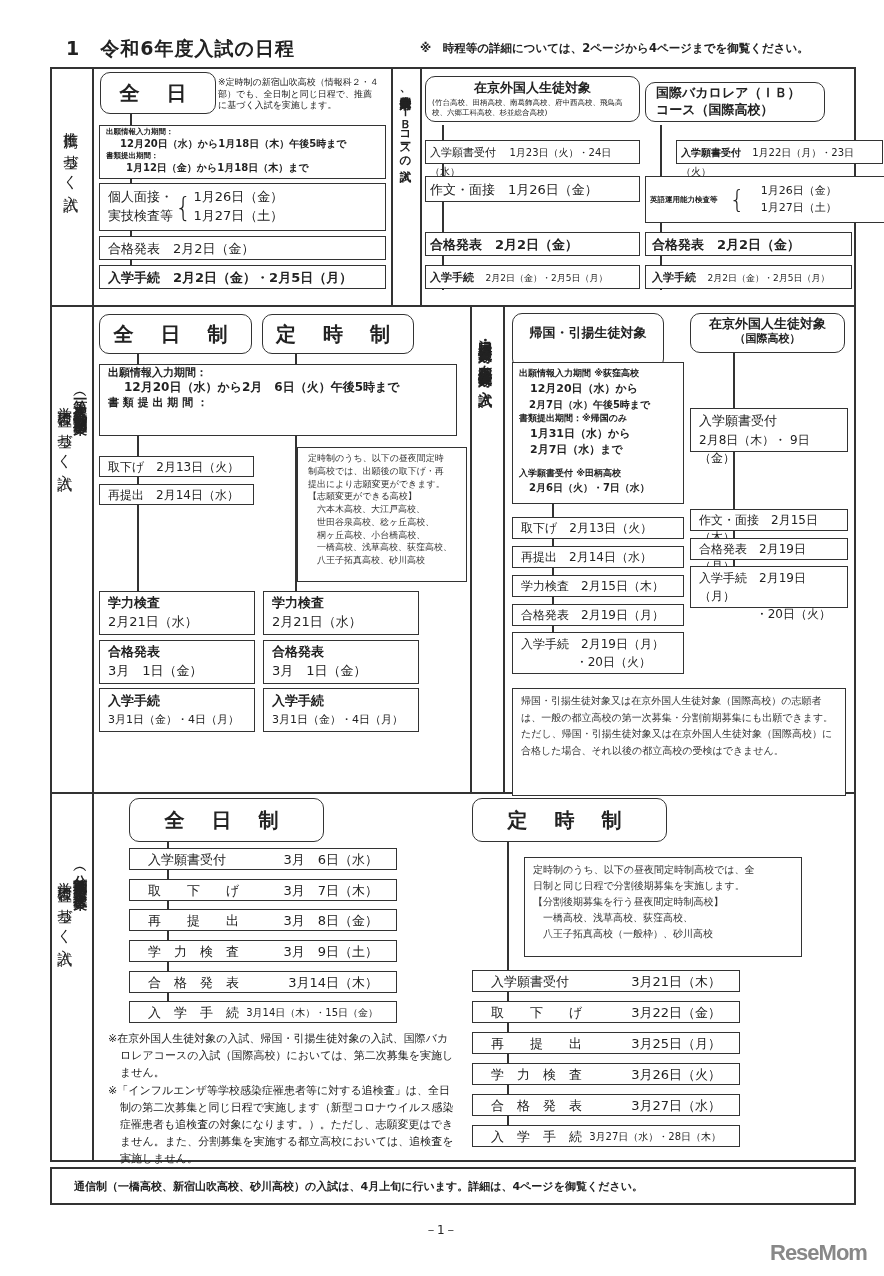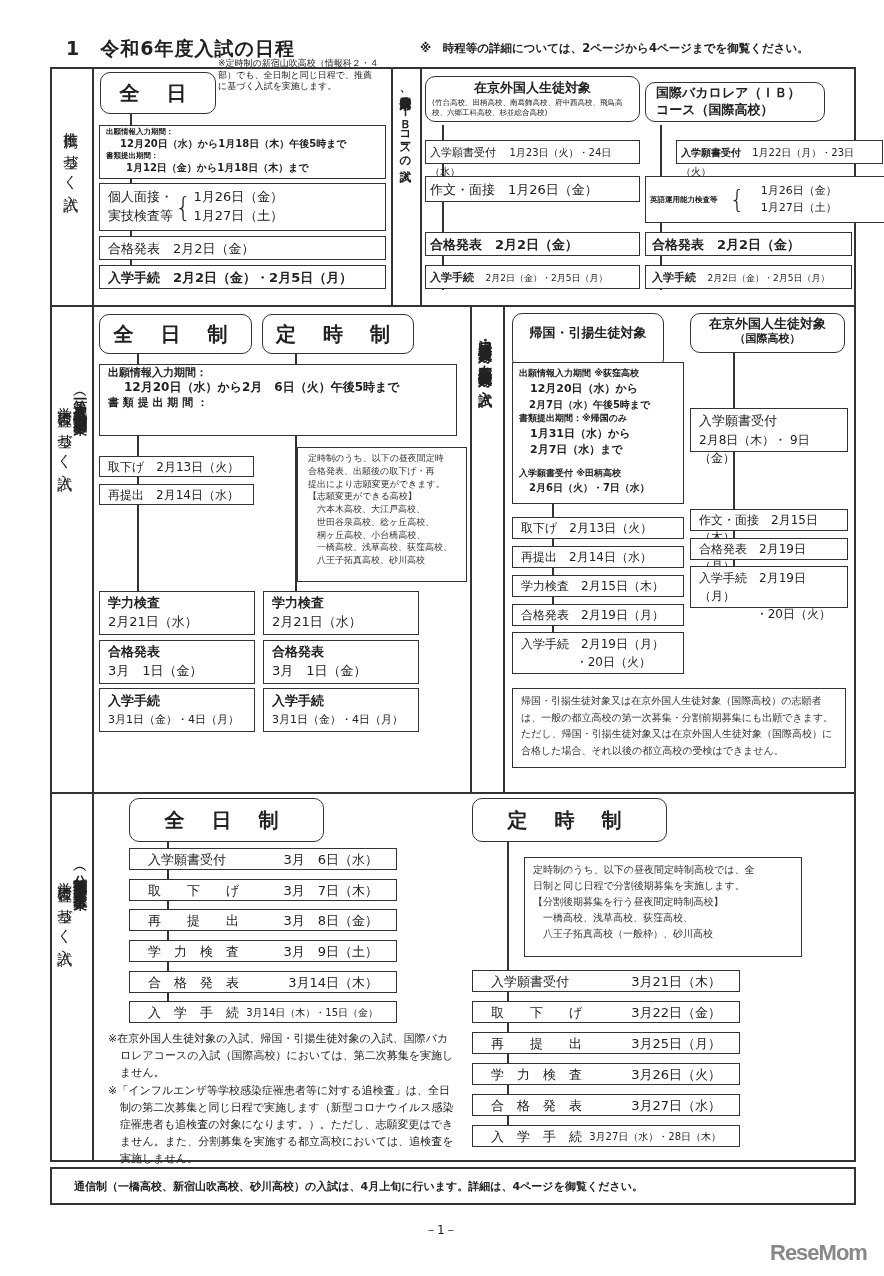--- a/index.html
+++ b/index.html
@@ -40,21 +40,21 @@
 <div class="abs vlabel" style="left:62px;top:120px;">推薦に基づく入試</div>
 
 <div class="abs line" style="left:391px;top:67px;width:2px;height:238px;"></div>
 <div class="abs line" style="left:420px;top:67px;width:2px;height:238px;"></div>
 <div class="abs vlabel-sm" style="left:399px;top:88px;">在京外国人生徒対象、ＩＢコースの入試</div>
 
 <div class="conn" style="left:130px;top:110px;height:175px;"></div>
 <div class="abs pill b" style="left:100px;top:72px;width:116px;height:42px;line-height:40px;">
   <span class="big">全 日 制</span>
 </div>
-<div class="abs t9" style="left:218px;top:58px;width:162px;line-height:1.3;">※定時制の新宿山吹高校（情報科２・４部）でも、全日制と同じ日程で、推薦に基づく入試を実施します。</div>
+<div class="abs t9" style="left:218px;top:77px;width:162px;line-height:1.3;">※定時制の新宿山吹高校（情報科２・４部）でも、全日制と同じ日程で、推薦に基づく入試を実施します。</div>
 <div class="abs box" style="left:99px;top:125px;width:287px;height:54px;padding:1px 6px;">
   <div class="t8 b">出願情報入力期間：</div>
   <div class="t10 b" style="padding-left:14px;">12月20日（水）から1月18日（木）午後5時まで</div>
   <div class="t8 b">書類提出期間：</div>
   <div class="t10 b" style="padding-left:20px;">1月12日（金）から1月18日（木）まで</div>
 </div>
 <div class="abs box t13" style="left:99px;top:183px;width:287px;height:48px;display:flex;align-items:center;">
   <div style="line-height:1.45;">
     <div>個人面接・</div>
     <div>実技検査等</div>
@@ -124,21 +124,21 @@
 </div>
 <div class="abs box b" style="left:99px;top:364px;width:358px;height:72px;padding:1px 8px;line-height:1.3;">
   <div class="t11">出願情報入力期間：</div>
   <div class="t12" style="padding-left:16px;">12月20日（水）から2月　6日（火）午後5時まで</div>
   <div class="t11">書 類 提 出 期 間 ：</div>
 </div>
 <div class="abs box t12" style="left:99px;top:456px;width:155px;height:21px;line-height:16px;">取下げ　2月13日（火）</div>
 <div class="abs box t12" style="left:99px;top:484px;width:155px;height:21px;line-height:16px;">再提出　2月14日（水）</div>
 <div class="abs box t9" style="left:297px;top:447px;width:170px;height:135px;padding:4px 10px;line-height:1.42;color:#333;">
   <div>定時制のうち、以下の昼夜間定時</div>
-  <div>合格発表、出願後の取下げ・再</div>
+  <div>制高校では、出願後の取下げ・再</div>
   <div>提出により志願変更ができます。</div>
   <div>【志願変更ができる高校】</div>
   <div>　六本木高校、大江戸高校、</div>
   <div>　世田谷泉高校、稔ヶ丘高校、</div>
   <div>　桐ヶ丘高校、小台橋高校、</div>
   <div>　一橋高校、浅草高校、荻窪高校、</div>
   <div>　八王子拓真高校、砂川高校</div>
 </div>
 
 <div class="abs box t13" style="left:99px;top:591px;width:156px;height:44px;line-height:1.45;">
@@ -198,21 +198,21 @@
 <div class="abs box" style="left:690px;top:408px;width:158px;height:44px;line-height:1.5;">
   <div class="t13">入学願書受付</div>
   <div class="t12">2月8日（木）・ 9日（金）</div>
 </div>
 <div class="abs box t12" style="left:690px;top:509px;width:158px;height:22px;line-height:17px;">作文・面接　2月15日（木）</div>
 <div class="abs box t12" style="left:690px;top:538px;width:158px;height:22px;line-height:17px;">合格発表　2月19日（月）</div>
 <div class="abs box t12" style="left:690px;top:566px;width:158px;height:42px;line-height:1.5;">
   <div>入学手続　2月19日（月）</div>
   <div style="text-align:right;padding-right:8px;">・20日（火）</div>
 </div>
-<div class="abs box t10" style="left:512px;top:688px;width:334px;height:80px;padding:4px 8px;line-height:1.65;color:#333;">帰国・引揚生徒対象又は在京外国人生徒対象（国際高校）の志願者は、一般の都立高校の第一次募集・分割前期募集にも出願できます。ただし、帰国・引揚生徒対象又は在京外国人生徒対象（国際高校）に合格した場合、それ以後の都立高校の受検はできません。</div>
+<div class="abs box t10" style="left:512px;top:688px;width:334px;height:108px;padding:4px 8px;line-height:1.65;color:#333;">帰国・引揚生徒対象又は在京外国人生徒対象（国際高校）の志願者は、一般の都立高校の第一次募集・分割前期募集にも出願できます。ただし、帰国・引揚生徒対象又は在京外国人生徒対象（国際高校）に合格した場合、それ以後の都立高校の受検はできません。</div>
 
 <div class="abs vlabel" style="left:56px;top:870px;">学力検査に基づく入試</div>
 <div class="abs vlabel b" style="left:73px;top:862px;font-size:14px;">（分割後期募集・第二次募集）</div>
 
 <div class="conn" style="left:167px;top:840px;height:172px;"></div>
 <div class="abs pill b" style="left:129px;top:798px;width:195px;height:44px;line-height:42px;">
   <span class="big">全 日 制</span>
 </div>
 <div id="zen-rows"></div>
 <div class="abs box t13 row-spaced" style="left:129px;top:848px;width:268px;height:22px;line-height:17px;padding:2px 18px;">

